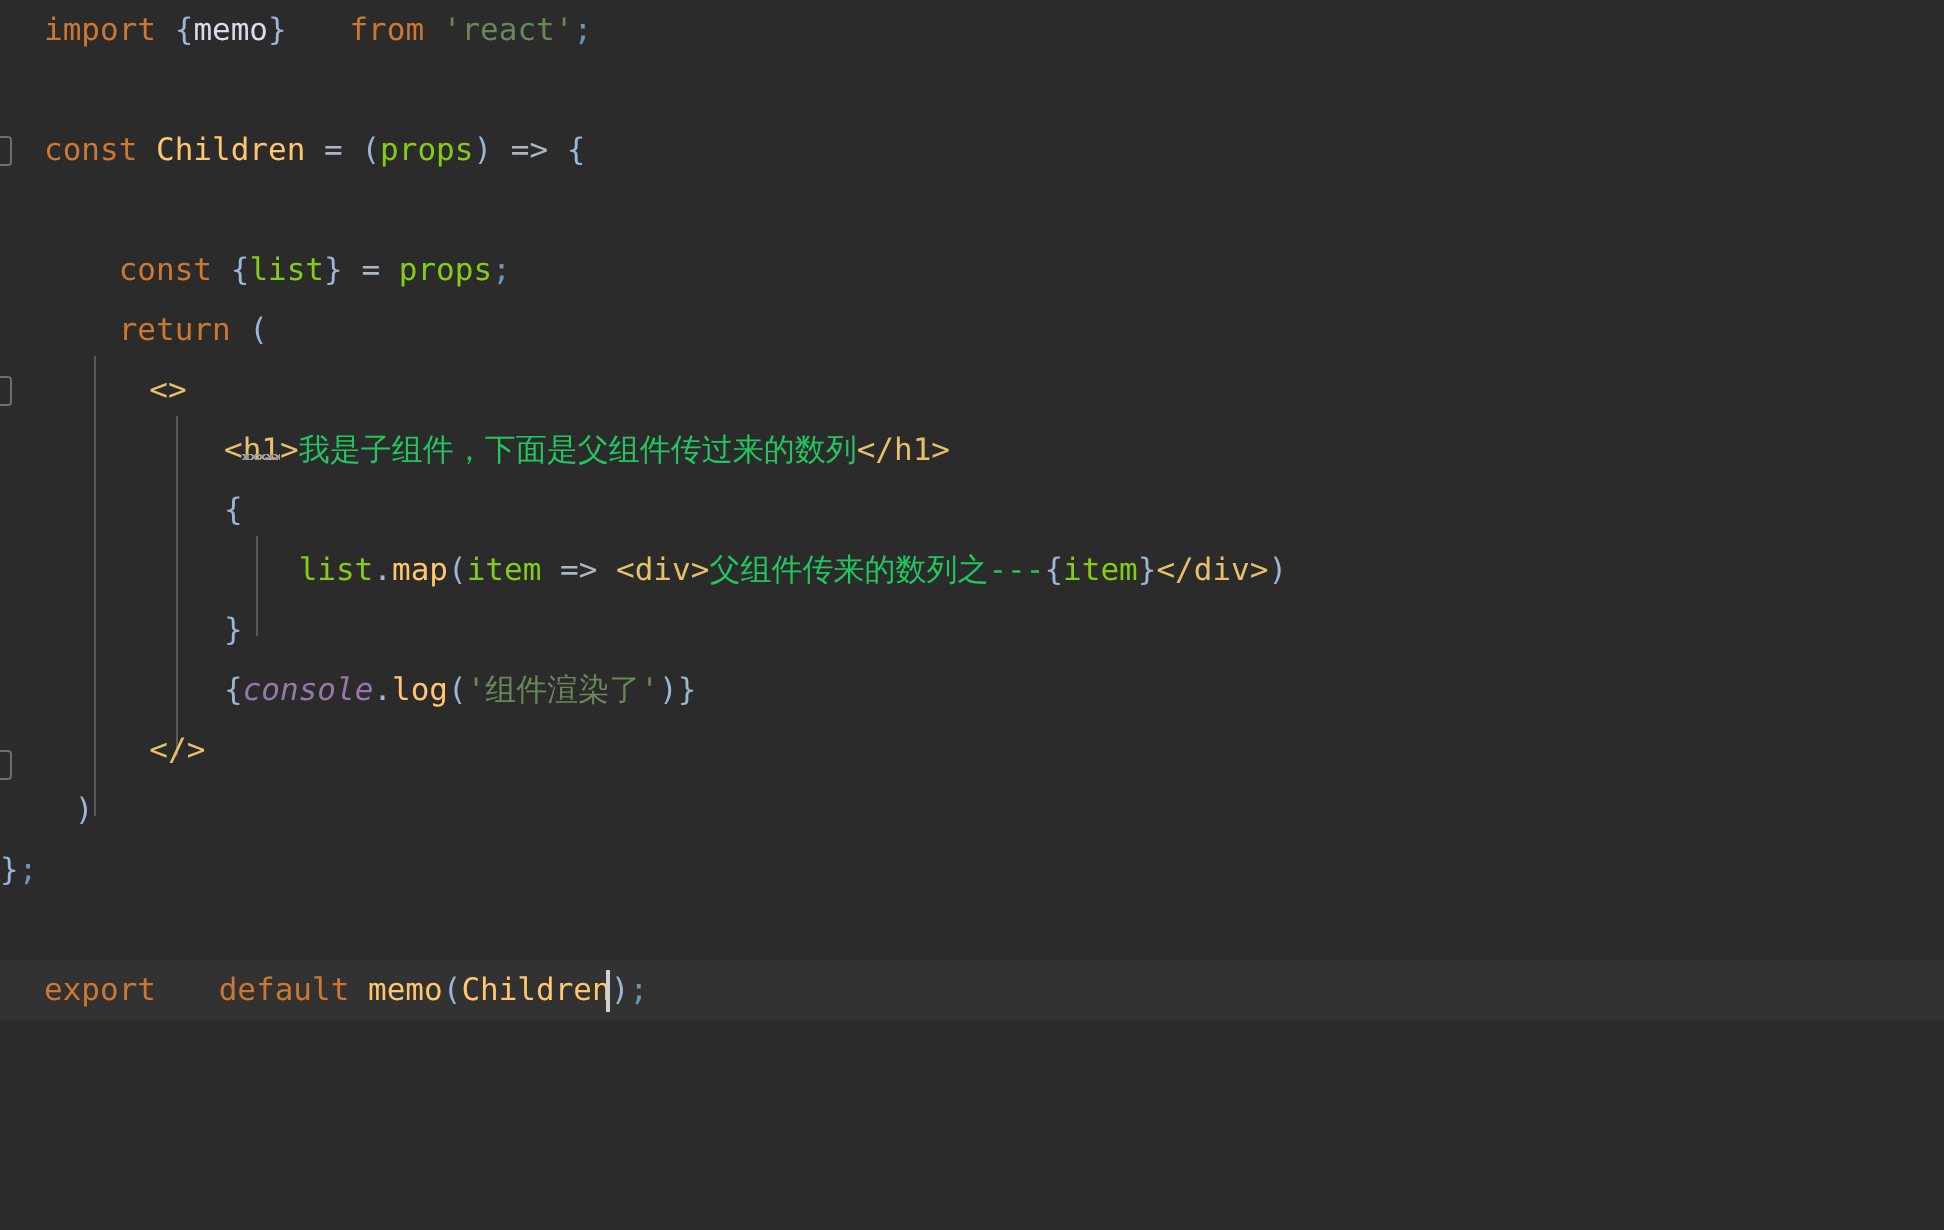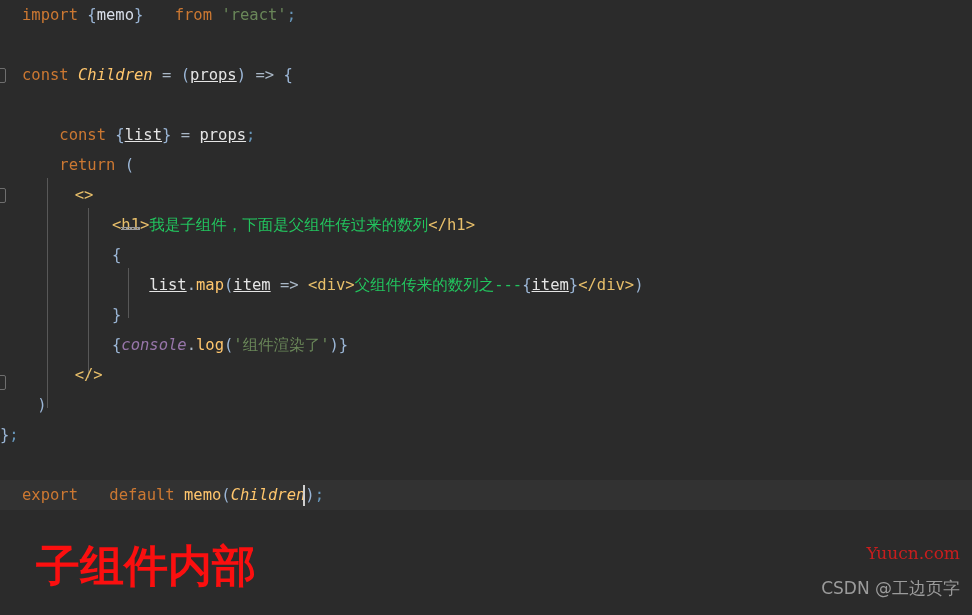--- a/index.html
+++ b/index.html
@@ -48,28 +48,28 @@
 
   .code {
     position: absolute;
     left: 0;
     top: 0;
     white-space: pre;
   }
 
   
   .kw      { color: #cc7832; margin-left: 22px; }            
-  .ident   { color: #e5e5e5; text-decoration: underline; }            
+  .ident   { color: #84cc16; }            
   .white   { color: #d8dee9; }            
   .punc    { color: #a9b7c6; }
   .brace   { color: #9bb6d6; }
   .str     { color: #6a8759; margin-top: 39px; }            
   .tag     { color: #e8bf6a; }            
   .func    { color: #ffc66d; }            
-  .cls     { color: #ffc66d; font-style: italic; }            
+  .cls     { color: #ffc66d; }            
   .glob    { color: #9876aa; font-style: italic; } 
   .text    { color: #22c55e; }            
   .semi    { color: #6897bb; }
 
   
   .squiggle {
     position: relative;
     margin-top: 32px;
   }
   .squiggle::after {
@@ -182,20 +182,14 @@
         <div class="line" id="line-fragment-close"><span class="code"><span class="punc">        </span><span class="tag">&lt;/&gt;</span></span></div>
         <div class="line" id="line-paren-close"><span class="code"><span class="punc">    </span><span class="brace">)</span></span></div>
         <div class="line" id="line-body-close"><span class="code"><span class="brace">}</span><span class="semi">;</span></span></div>
         <div class="line" id="line-blank-3"><span class="code">&nbsp;</span></div>
         <div class="line current" id="line-export"><span class="code"><span class="kw">export</span><span class="punc"> </span><span class="kw">default</span><span class="punc"> </span><span class="func">memo</span><span class="brace">(</span><span class="cls">Children</span><span class="brace">)</span><span class="semi">;</span></span></div>
       </div>
 
     <div class="caret" id="caret" style="left:303px; top:485px;"></div>
   </div>
 
-  <div class="output">
-    <div class="output-heading">子组件内部</div>
-
-    <div class="wm-site">Yuucn.com</div>
-    <div class="wm-user">CSDN @工边页字</div>
-  </div>
 
 </div>
 
 </body></html>

